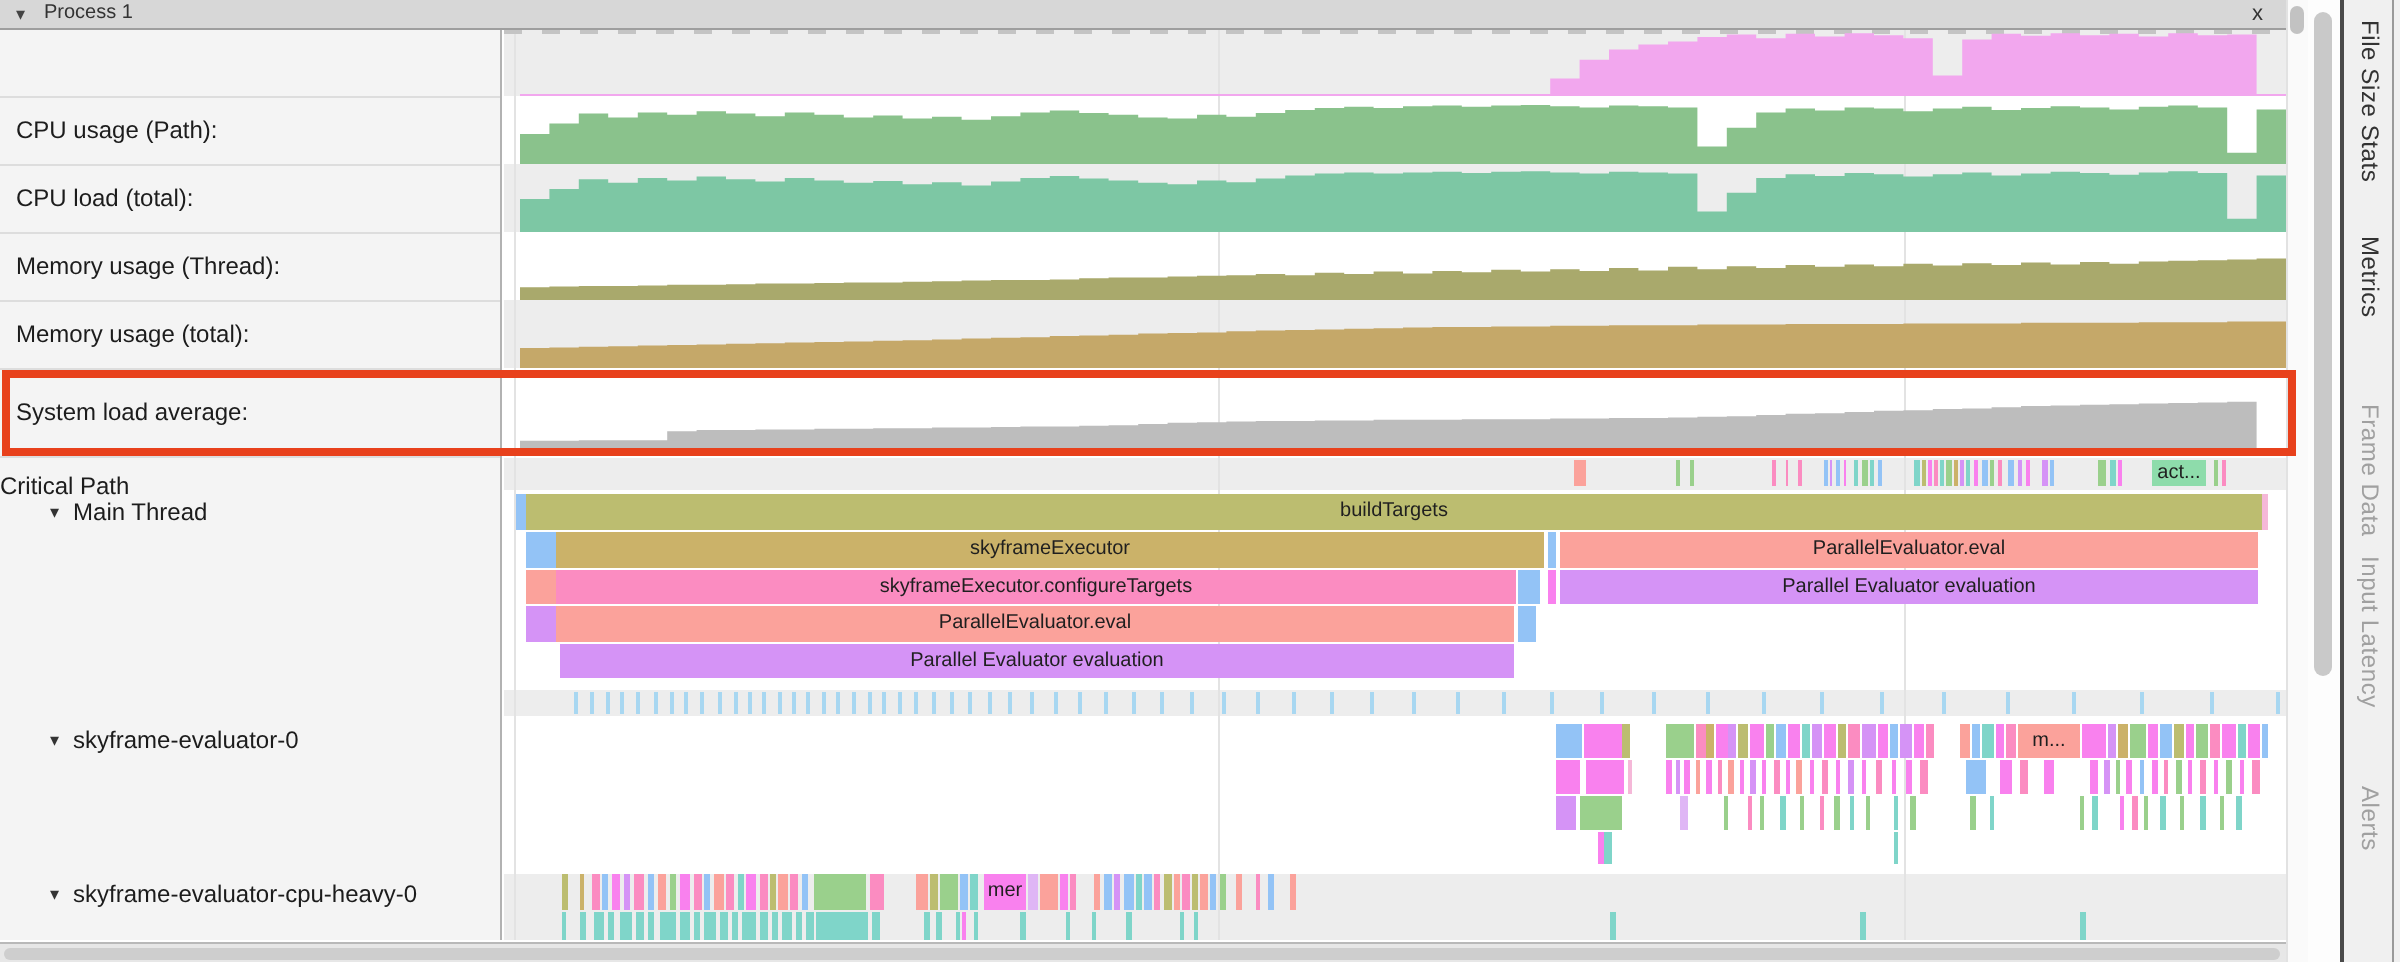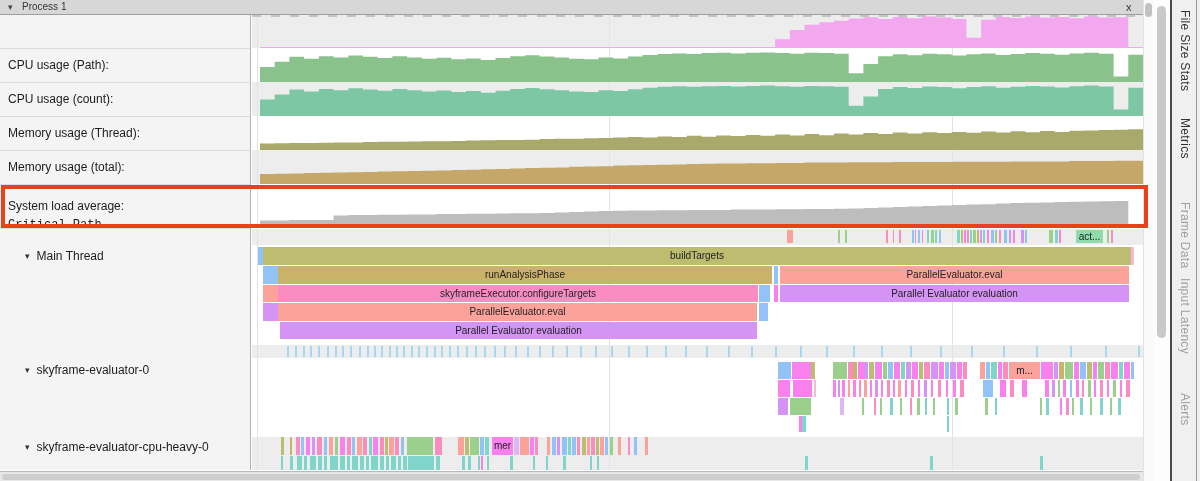--- a/index.html
+++ b/index.html
@@ -112,21 +112,21 @@
       <div class="ev" style="left: 797px; top: 230px; width: 4px; height: 13px; background: rgb(154, 208, 140);"></div>
       <div class="ev" style="left: 803px; top: 230px; width: 3px; height: 13px; background: rgb(127, 213, 201);"></div>
       <div class="ev" style="left: 807px; top: 230px; width: 2px; height: 13px; background: rgb(249, 129, 238);"></div>
       <div class="ev chip" style="left: 824px; top: 230px; width: 27px; height: 13px; background: rgb(142, 220, 171); line-height: 13px;">act...</div>
       <div class="ev" style="left: 855px; top: 230px; width: 2px; height: 13px; background: rgb(154, 208, 140);"></div>
       <div class="ev" style="left: 859px; top: 230px; width: 2px; height: 13px; background: rgb(251, 140, 193);"></div>
       <div class="ev" style="left: 6px; top: 247px; width: 5px; height: 18px; background: rgb(147, 195, 246);"></div>
       <div class="ev chip" style="left: 11px; top: 247px; width: 868px; height: 18px; background: rgb(188, 189, 112); line-height: 18px;">buildTargets</div>
       <div class="ev" style="left: 879px; top: 247px; width: 3px; height: 18px; background: rgb(245, 184, 216);"></div>
       <div class="ev" style="left: 11px; top: 266px; width: 15px; height: 18px; background: rgb(147, 195, 246);"></div>
-      <div class="ev chip" style="left: 26px; top: 266px; width: 494px; height: 18px; background: rgb(203, 178, 105); line-height: 18px;">runAnalysisPhase</div>
+      <div class="ev chip" style="left: 26px; top: 266px; width: 494px; height: 18px; background: rgb(203, 178, 105); line-height: 18px;">skyframeExecutor</div>
       <div class="ev" style="left: 522px; top: 266px; width: 4px; height: 18px; background: rgb(147, 195, 246);"></div>
       <div class="ev chip" style="left: 528px; top: 266px; width: 349px; height: 18px; background: rgb(251, 162, 155); line-height: 18px;">ParallelEvaluator.eval</div>
       <div class="ev" style="left: 11px; top: 285px; width: 15px; height: 17px; background: rgb(251, 162, 155);"></div>
       <div class="ev chip" style="left: 26px; top: 285px; width: 480px; height: 17px; background: rgb(251, 140, 193); line-height: 17px;">skyframeExecutor.configureTargets</div>
       <div class="ev" style="left: 507px; top: 285px; width: 11px; height: 17px; background: rgb(147, 195, 246);"></div>
       <div class="ev" style="left: 522px; top: 285px; width: 4px; height: 17px; background: rgb(249, 129, 238);"></div>
       <div class="ev chip" style="left: 528px; top: 285px; width: 349px; height: 17px; background: rgb(213, 147, 246); line-height: 17px;">Parallel Evaluator evaluation</div>
       <div class="ev" style="left: 11px; top: 303px; width: 15px; height: 18px; background: rgb(213, 147, 246);"></div>
       <div class="ev chip" style="left: 26px; top: 303px; width: 479px; height: 18px; background: rgb(251, 162, 155); line-height: 18px;">ParallelEvaluator.eval</div>
       <div class="ev" style="left: 507px; top: 303px; width: 9px; height: 18px; background: rgb(147, 195, 246);"></div>
@@ -395,29 +395,29 @@
   <div class="proc-header">
     <span class="tri">▾</span>
     <span class="ptitle">Process 1</span>
     <span class="close">x</span>
   </div>
 
   <div class="labels" id="labels">
       <div class="hsep" style="top: 33px;"></div>
       <div class="row-label" style="top: 33px; height: 34px; padding-left: 8px;">CPU usage (Path):</div>
       <div class="hsep" style="top: 67px;"></div>
-      <div class="row-label" style="top: 67px; height: 34px; padding-left: 8px;">CPU usage (count):</div>
+      <div class="row-label" style="top: 67px; height: 34px; padding-left: 8px;">CPU load (total):</div>
       <div class="hsep" style="top: 101px;"></div>
       <div class="row-label" style="top: 101px; height: 34px; padding-left: 8px;">Memory usage (Thread):</div>
       <div class="hsep" style="top: 135px;"></div>
       <div class="row-label" style="top: 135px; height: 34px; padding-left: 8px;">Memory usage (total):</div>
       <div class="hsep" style="top: 169px;"></div>
       <div class="row-label" style="top: 169px; height: 44px; padding-left: 8px;">System load average:</div>
       <div class="hsep" style="top: 213px;"></div>
-      <div class="row-label" style="top: 202px; height: 16px; padding-left: 8px; font-family: Liberation Mono, monospace;">
+      <div class="row-label" style="top: 220px; height: 16px; ">
         <span>Critical Path</span>
       </div>
       <div class="row-label" style="top: 232px; height: 17px; padding-left: 25px;">
         <span class="arrow">▾</span>
         <span>Main Thread</span>
       </div>
       <div class="row-label" style="top: 346px; height: 17px; padding-left: 25px;">
         <span class="arrow">▾</span>
         <span>skyframe-evaluator-0</span>
       </div>

